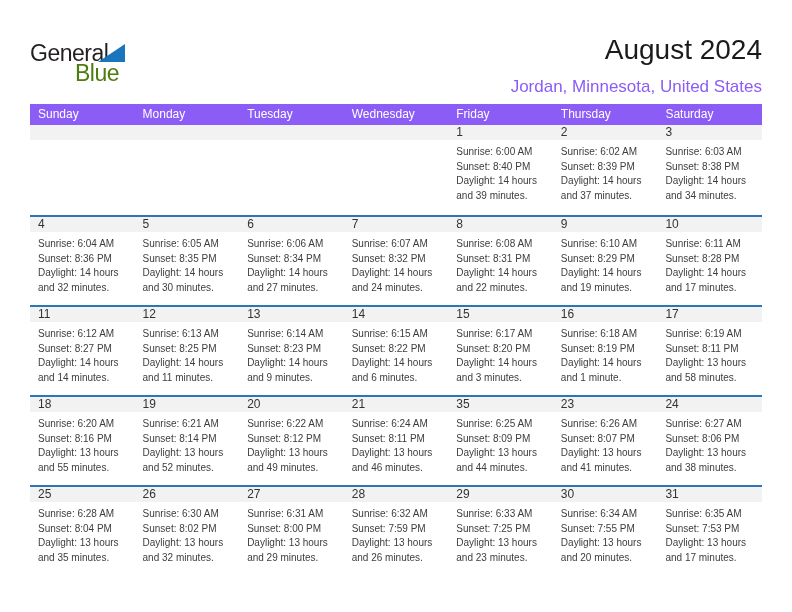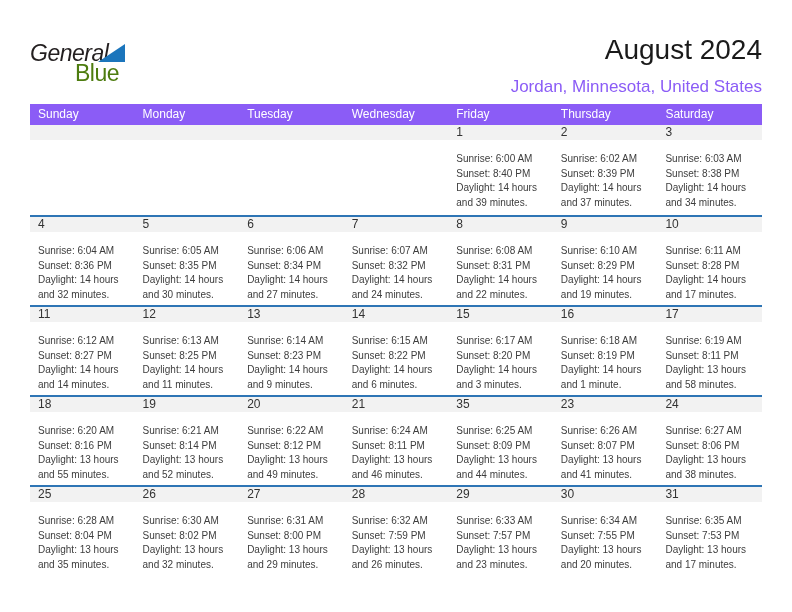--- a/index.html
+++ b/index.html
@@ -7,21 +7,21 @@
     width:792px;height:612px;
     background:#ffffff;
     font-family:"Liberation Sans", sans-serif;
     position:relative;
     overflow:hidden;
   }
   
   .logo{position:absolute;left:30px;top:40px;width:140px;height:50px;}
   .logo-general{
     position:absolute;left:0;top:0;
-    font-size:23px;color:#231f20;letter-spacing:-0.5px;font-style:italic;
+    font-size:23px;color:#231f20;letter-spacing:-0.5px;
   }
   .logo-triangle{
     position:absolute;left:68px;top:4px;
     width:0;height:0;
     border-left:27px solid transparent;
     border-bottom:18px solid #1b75bc;
   }
   .logo-blue{
     position:absolute;left:45px;top:20px;
     font-size:23px;color:#4d7c0f;letter-spacing:-0.5px;
@@ -55,21 +55,21 @@
     position:relative;display:grid;
     grid-template-columns:repeat(7,1fr);height:100%;
   }
   .cell{padding:0 5px 0 8px;overflow:hidden;}
   .day-num{
     font-size:12px;line-height:15px;height:15px;color:#333333;
   }
   .cell .line{
     font-size:10px;line-height:14.5px;color:#3d3d3d;white-space:nowrap;
   }
-  .cell .line.first{margin-top:12px;}
+  .cell .line.first{margin-top:5px;}
 </style>
 </head>
 <body>
 
 <div class="logo">
   <span class="logo-general">General</span>
   <span class="logo-triangle"></span>
   <span class="logo-blue">Blue</span>
 </div>
 
@@ -306,21 +306,21 @@
           <div class="cell">
             <div class="day-num">28</div>
             <div class="line first">Sunrise: 6:32 AM</div>
             <div class="line">Sunset: 7:59 PM</div>
             <div class="line">Daylight: 13 hours</div>
             <div class="line">and 26 minutes.</div>
           </div>
           <div class="cell">
             <div class="day-num">29</div>
             <div class="line first">Sunrise: 6:33 AM</div>
-            <div class="line">Sunset: 7:57 PM</div>
+            <div class="line">Sunset: 7:25 PM</div>
             <div class="line">Daylight: 13 hours</div>
             <div class="line">and 23 minutes.</div>
           </div>
           <div class="cell">
             <div class="day-num">30</div>
             <div class="line first">Sunrise: 6:34 AM</div>
             <div class="line">Sunset: 7:55 PM</div>
             <div class="line">Daylight: 13 hours</div>
             <div class="line">and 20 minutes.</div>
           </div>

